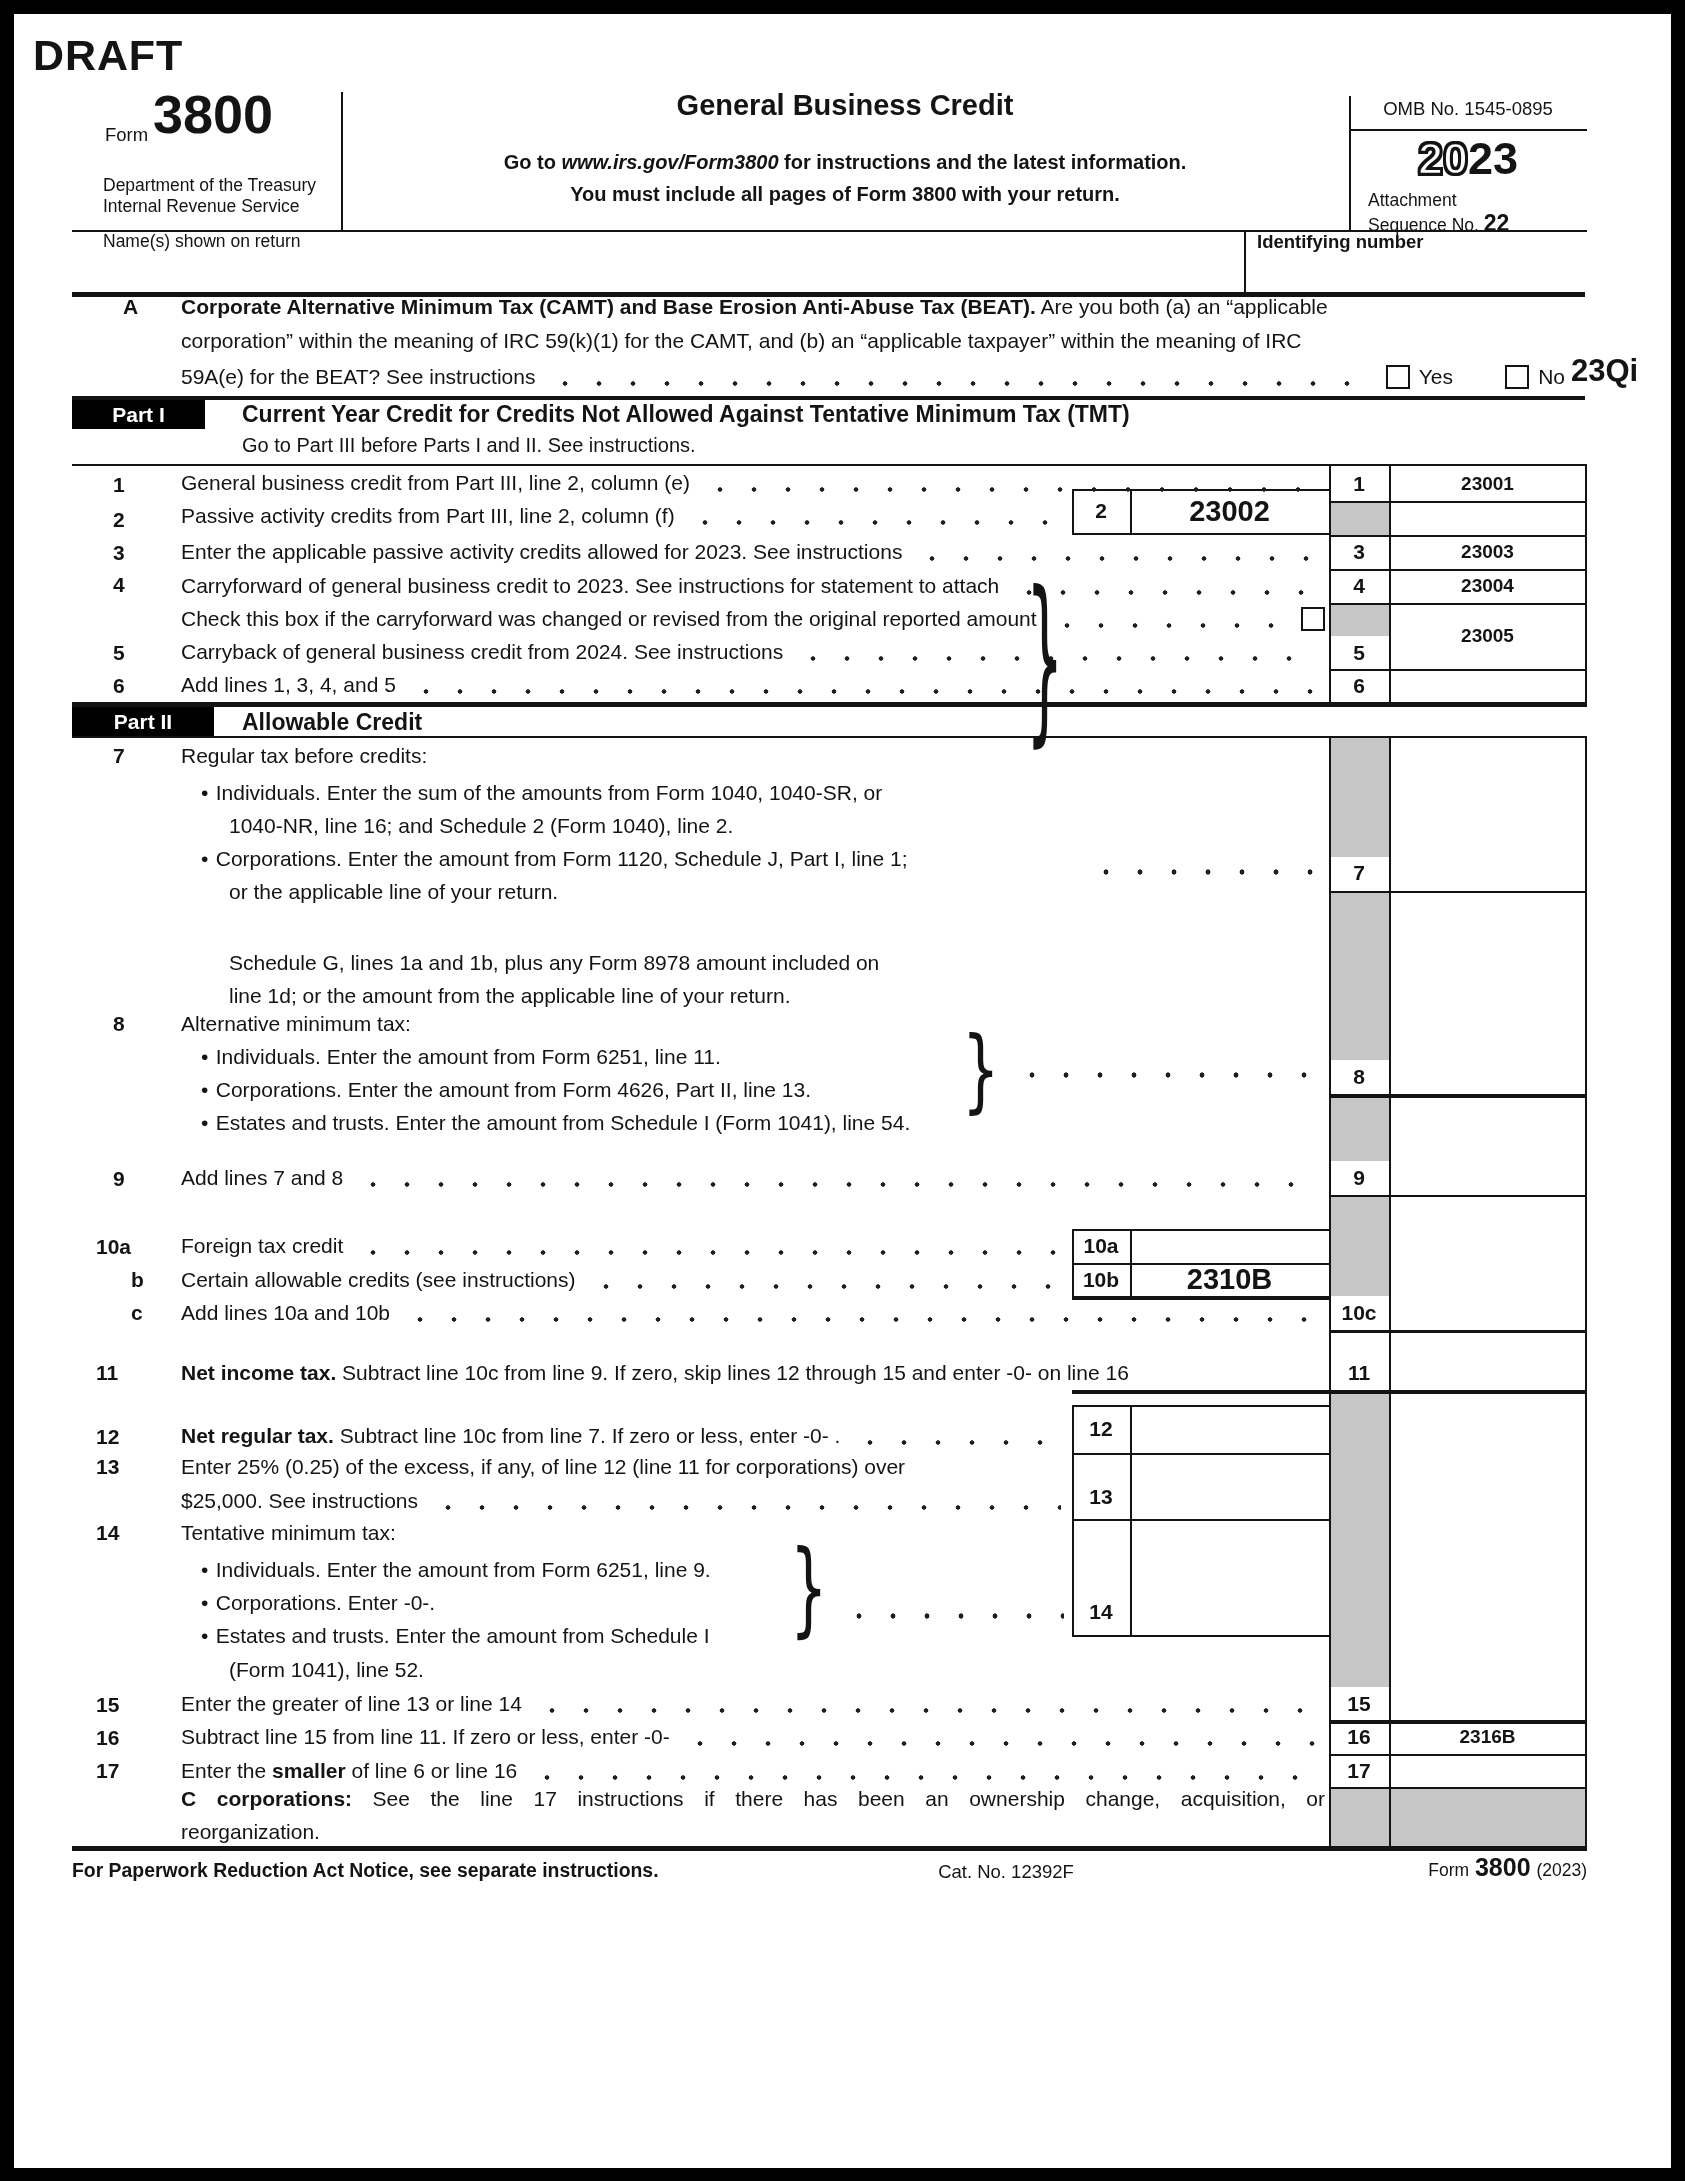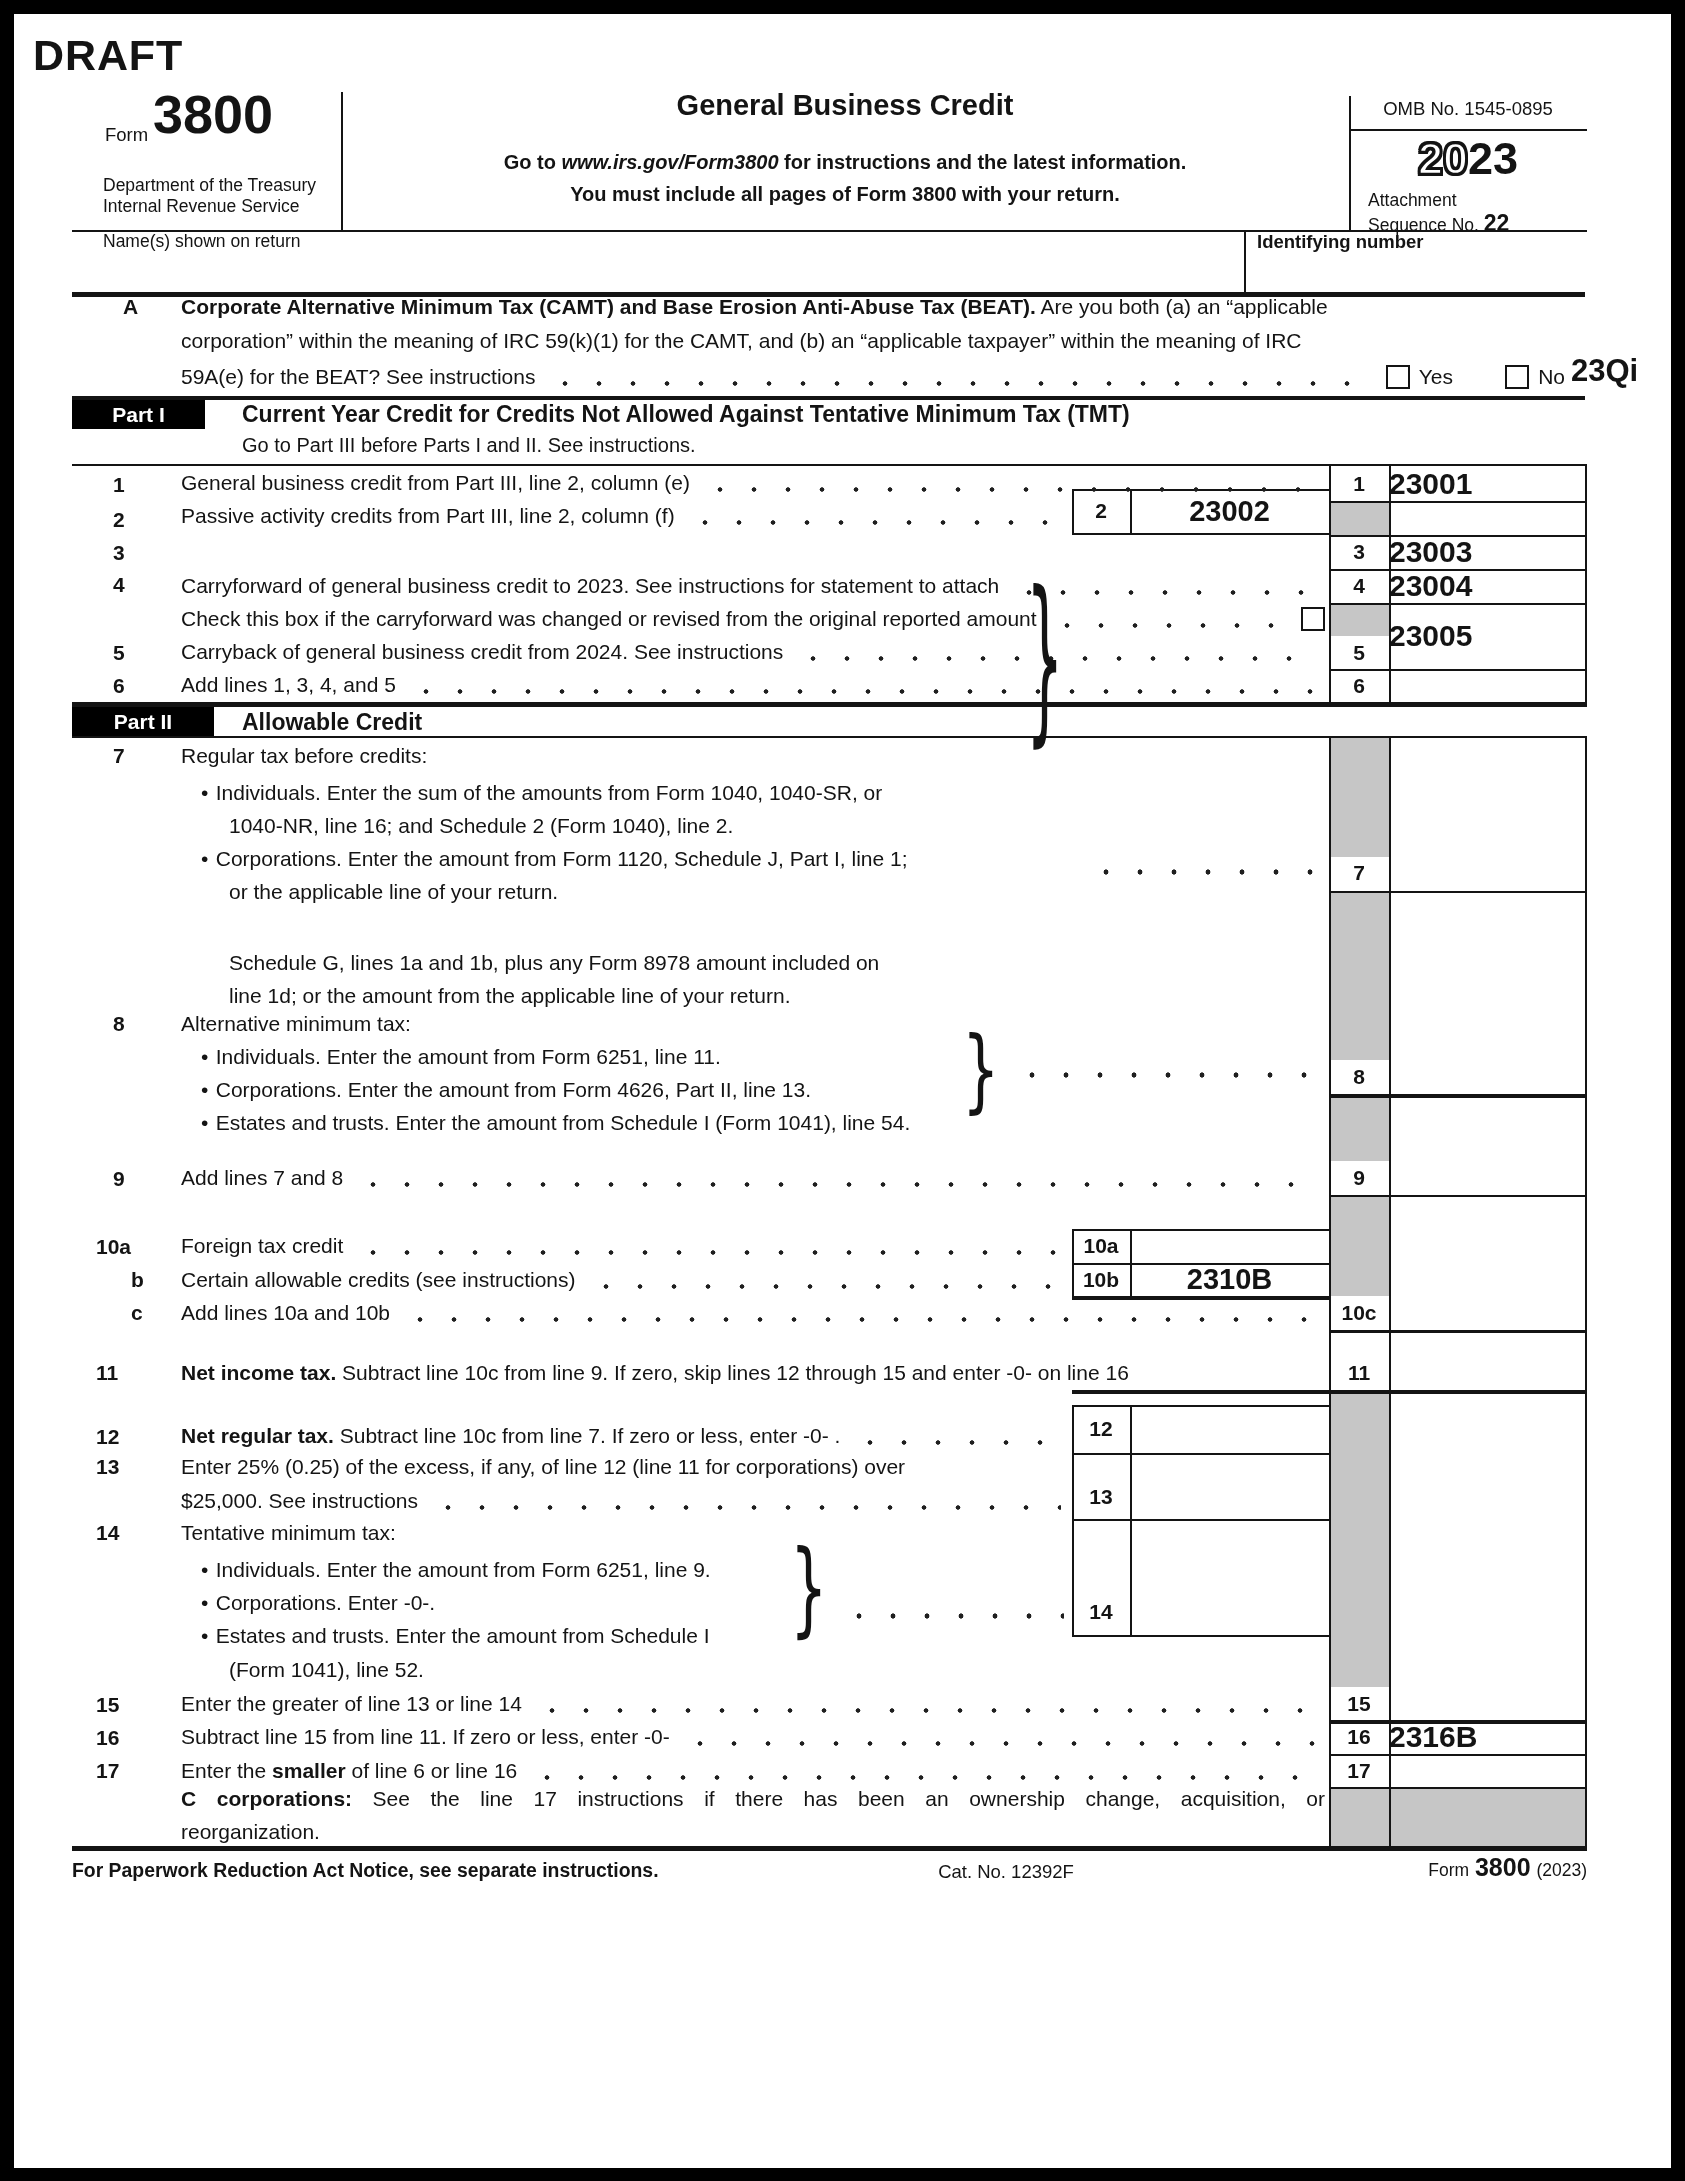--- a/index.html
+++ b/index.html
@@ -14,21 +14,21 @@
   .row{position:absolute;display:flex;align-items:center;height:34px;z-index:6;}
   .row .txt{white-space:nowrap;}
   .dots{flex:1 1 auto;height:5.5px;margin:13px 7.4px 0 13px;
         background-image:radial-gradient(circle,#1f1f1f 2.1px,transparent 2.7px);
         background-size:34px 5.5px;background-repeat:repeat-x;background-position:0 0;}
   .dotsabs{position:absolute;height:5.5px;z-index:6;
         background-image:radial-gradient(circle,#1f1f1f 2.1px,transparent 2.7px);
         background-size:34px 5.5px;background-repeat:repeat-x;}
   .num{position:absolute;font-weight:bold;white-space:nowrap;z-index:6;}
   .boxlbl{position:absolute;left:1329px;width:60px;text-align:center;font-weight:bold;z-index:6;}
-  .val{position:absolute;left:1389px;width:197px;text-align:left;font-weight:bold;font-size:30px;z-index:6;}
+  .val{position:absolute;left:1389px;width:197px;text-align:center;font-weight:bold;font-size:19px;z-index:6;}
   .ival{position:absolute;left:1130px;width:199px;text-align:center;font-weight:bold;font-size:29px;z-index:6;}
   .ilbl{position:absolute;left:1072px;width:58px;text-align:center;font-weight:bold;z-index:6;}
   .cb{display:inline-block;width:24px;height:24px;border:2.3px solid #141414;background:#fff;
       box-sizing:border-box;flex:0 0 auto;}
   .partbox{position:absolute;background:#000000;color:#fff;font-weight:bold;text-align:center;z-index:6;}
   .brace{position:absolute;font-family:"DejaVu Sans",sans-serif;color:#141414;z-index:6;}
   .bullet{display:inline-block;margin-right:7.4px;}
   .yr-outline{color:#fff;-webkit-text-stroke:2.3px #141414;
       text-shadow:-1.8px -1.8px 0 #141414,1.8px -1.8px 0 #141414,-1.8px 1.8px 0 #141414,1.8px 1.8px 0 #141414,
                   -1.8px 0 0 #141414,1.8px 0 0 #141414,0 -1.8px 0 #141414,0 1.8px 0 #141414;}
@@ -99,20 +99,24 @@
       <span class="dots"></span>
   </div>
 
   <div class="num" style="left:113px;top:508px;">2</div>
   <div class="row" style="left:181px;top:499px;width:887px;">
     <span class="txt">Passive activity credits from Part III, line 2, column (f)</span>
       <span class="dots"></span>
   </div>
 
   <div class="num" style="left:113px;top:541px;">3</div>
+  <div class="row" style="left:181px;top:535px;width:1144px;">
+    <span class="txt">Enter the applicable passive activity credits allowed for 2023. See instructions</span>
+      <span class="dots"></span>
+  </div>
 
   <div class="num" style="left:113px;top:573px;">4</div>
   <div class="row" style="left:181px;top:569px;width:1144px;">
     <span class="txt">Carryforward of general business credit to 2023.  See instructions for statement to attach</span>
       <span class="dots"></span>
   </div>
 
   <div class="row" style="left:181px;top:602px;width:1144px;">
     <span class="txt">Check this box if the carryforward was changed or revised from the original reported amount</span>
     <span class="dots"></span>

